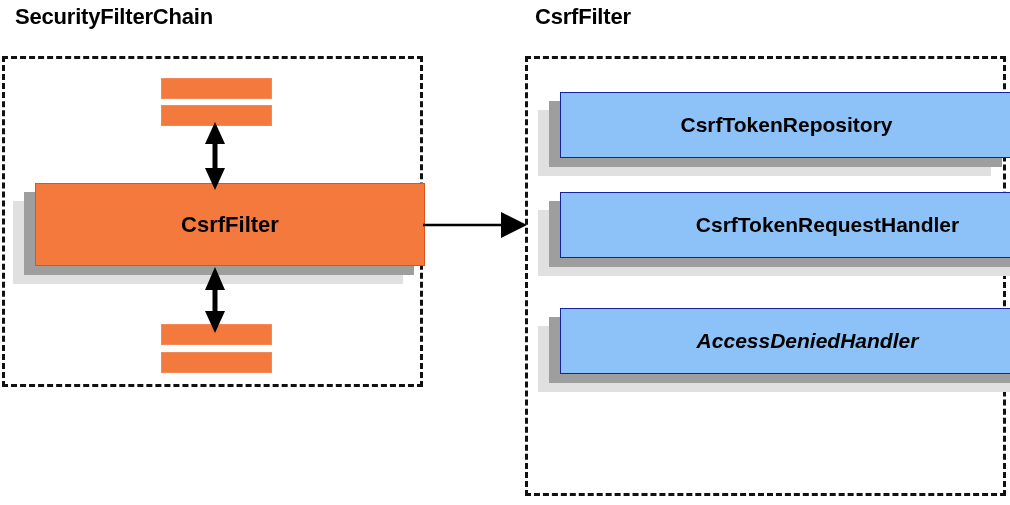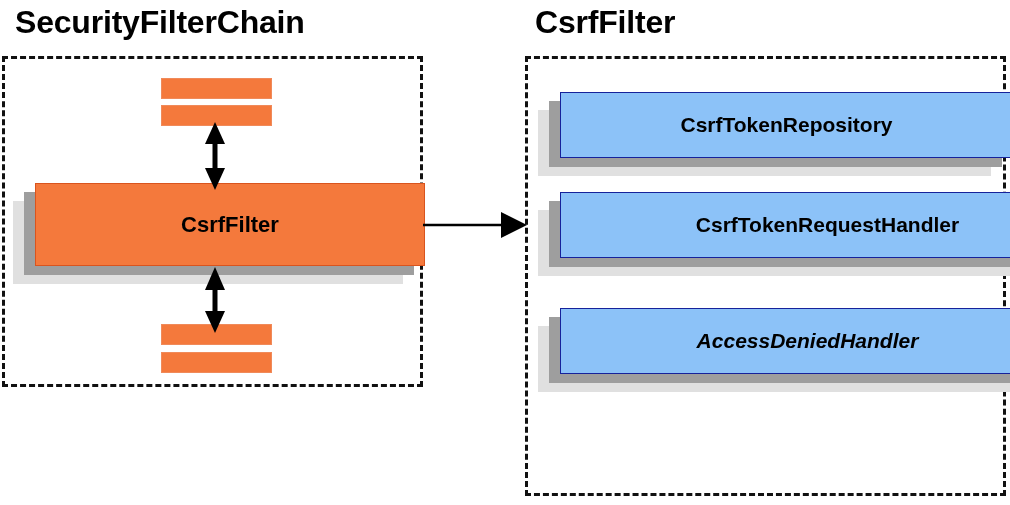--- a/index.html
+++ b/index.html
@@ -20,21 +20,21 @@
     left: 0; top: 0;
     width: 1010px;
     height: 505px;
   }
 
   
   .panel-title {
     position: absolute;
     font-family: "Liberation Sans", sans-serif;
     font-weight: bold;
-    font-size: 32px;
+    font-size: 22px;
     color: #000000;
     white-space: nowrap;
     letter-spacing: -0.2px;
   }
   #title-left  { left: 15px; top: 4px; }
   #title-right { left: 535px; top: 4px; }
 
   
   .dashed-panel {
     position: absolute;

